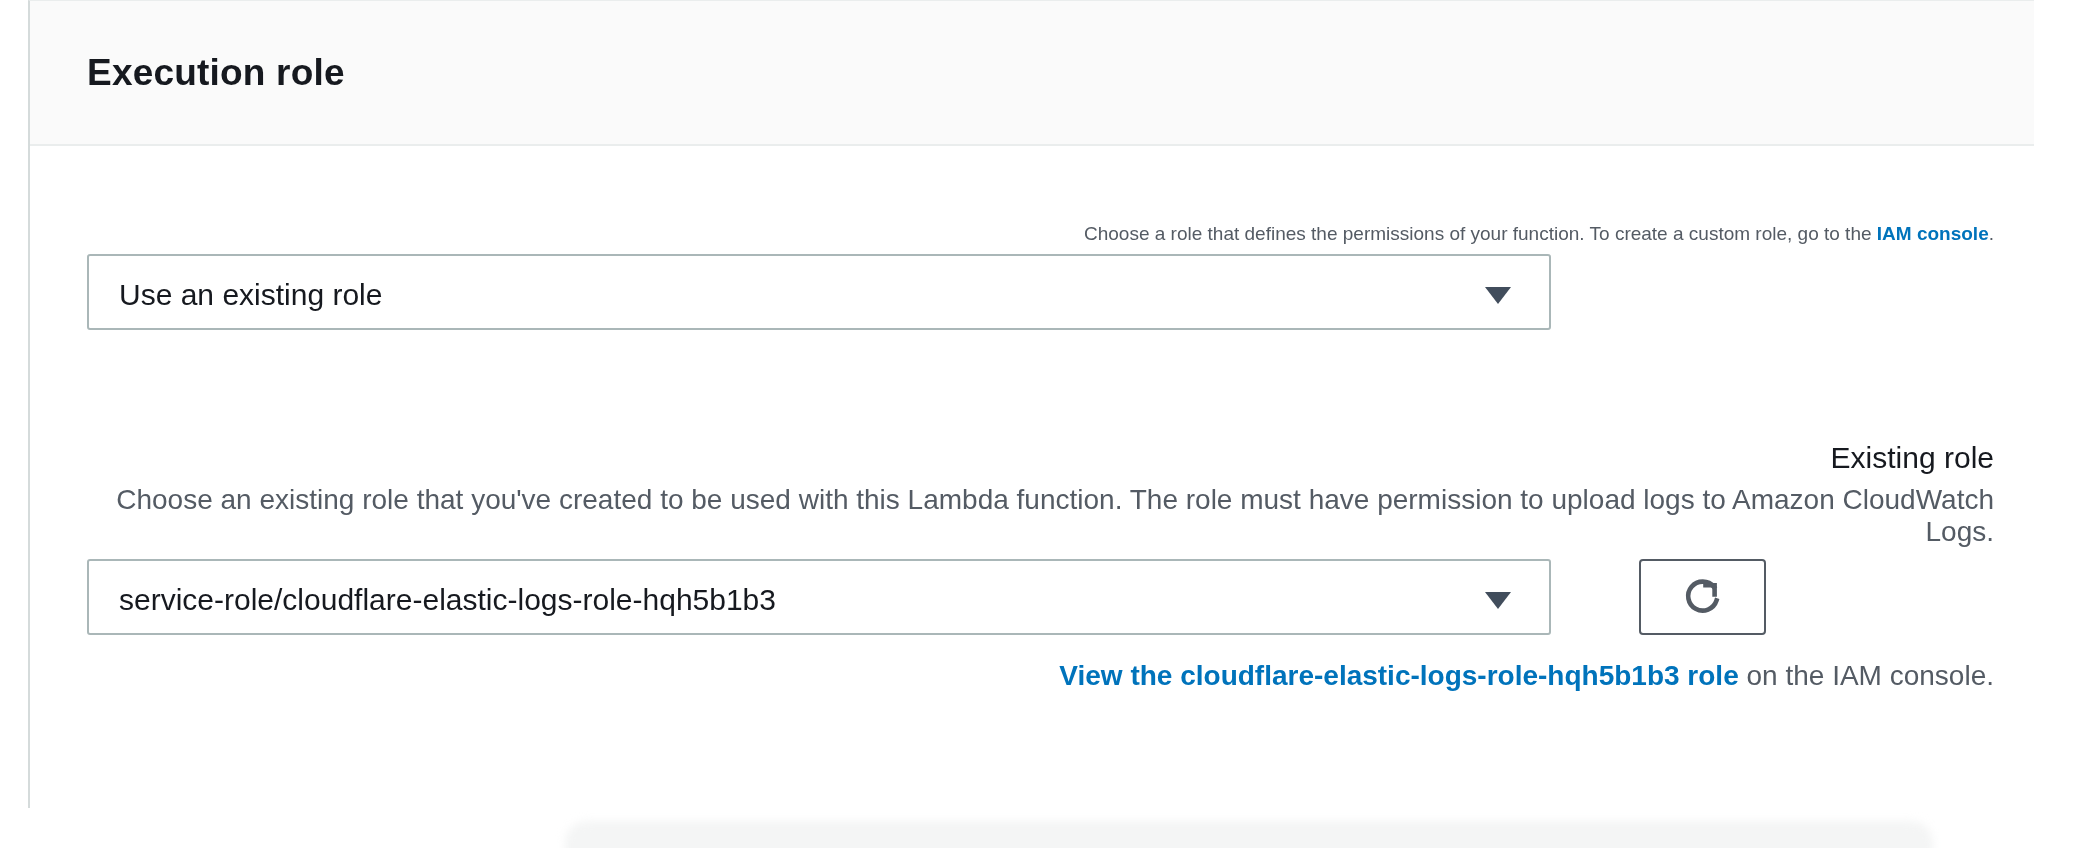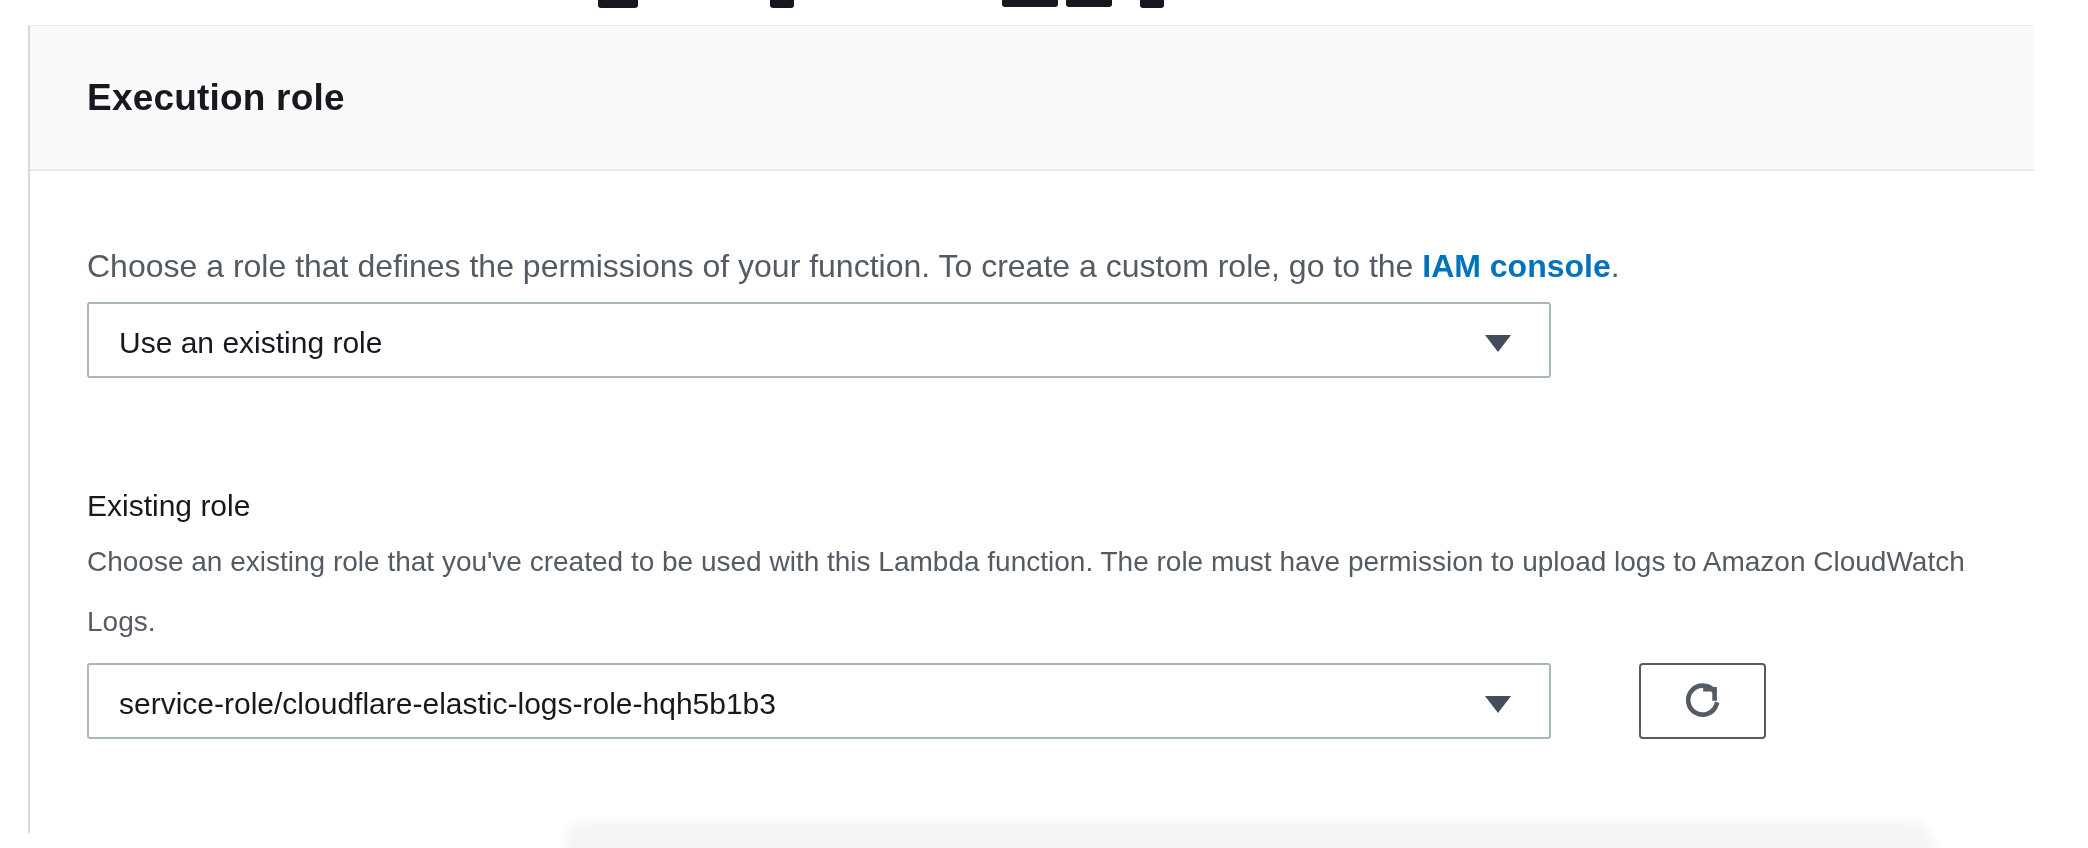--- a/index.html
+++ b/index.html
@@ -14,43 +14,44 @@
   
   .frag { position:absolute; top:0; height:8px; background:#15191f; border-radius:0 0 3px 3px; }
   .frag.f1 { left:598px;  width:40px; }
   .frag.f2 { left:770px;  width:24px; }
   .frag.f3 { left:1002px; width:56px; height:7px; }
   .frag.f4 { left:1066px; width:46px; height:7px; }
   .frag.f5 { left:1140px; width:24px; }
 
   .card {
     position:absolute;
-    left:28px; top:25px;
+    left:28px; top:0;
     width:2006px; height:808px;
     border-left:2px solid #d5dbdb;
     border-top:1px solid #eaeded;
     background:#ffffff;
+    text-align:right;
   }
   .card-header {
     height:145px;
     background:#fafafa;
     border-bottom:2px solid #eaeded;
     display:flex;
     align-items:center;
     padding-left:57px;
   }
   .card-title {
     font-size:37px;
     font-weight:bold;
     color:#16191f;
     letter-spacing:0.2px;
   }
   .card-body { padding:77px 40px 0 57px; }
 
-  .desc { font-size:32px; color:#545b64; margin-bottom:17px; }
+  .desc { font-size:19px; color:#545b64; margin-bottom:9px; }
   .desc .link { color:#0073bb; font-weight:bold; text-decoration:none; cursor:pointer; }
 
   .select {
     width:1464px; height:76px;
     background:#ffffff;
     border:2px solid #aab7b8;
     border-radius:3px;
     display:flex;
     align-items:center;
     justify-content:space-between;
@@ -65,21 +66,21 @@
     border-right:13px solid transparent;
     border-top:17px solid #414d5c;
     flex:none;
   }
 
   .field { margin-top:111px; }
   .field-label { font-size:30px; color:#16191f; margin-bottom:9px; }
   .field-help {
     font-size:28px;
     color:#545b64;
-    line-height:60px;
+    line-height:32px;
     max-width:1920px;
     margin-bottom:11px;
   }
 
   .select-row { display:flex; align-items:center; gap:88px; }
   .refresh-btn {
     width:127px; height:76px;
     background:#ffffff;
     border:2px solid #545b64;
     border-radius:4px;
@@ -139,18 +140,19 @@
         <button class="refresh-btn">
           <span>
             <svg width="44" height="44" viewBox="0 0 44 44" fill="none">
               <path d="M33 13 A 14.5 14.5 0 1 0 35.5 26.5" stroke="#545b64" stroke-width="4.6" fill="none" stroke-linecap="square"></path>
               <path d="M24.5 11.3 L 33.6 11.3 L 33.6 20.4" stroke="#545b64" stroke-width="4.6" fill="none" stroke-linecap="square"></path>
             </svg>
           </span>
         </button>
       </div>
 
+      <div class="view-line"><a class="link">View the cloudflare-elastic-logs-role-hqh5b1b3 role</a><span> on the IAM console.</span></div>
     </div>
 
   </div>
 </div>
 
 <div class="next-card"></div>
 
 </body></html>

